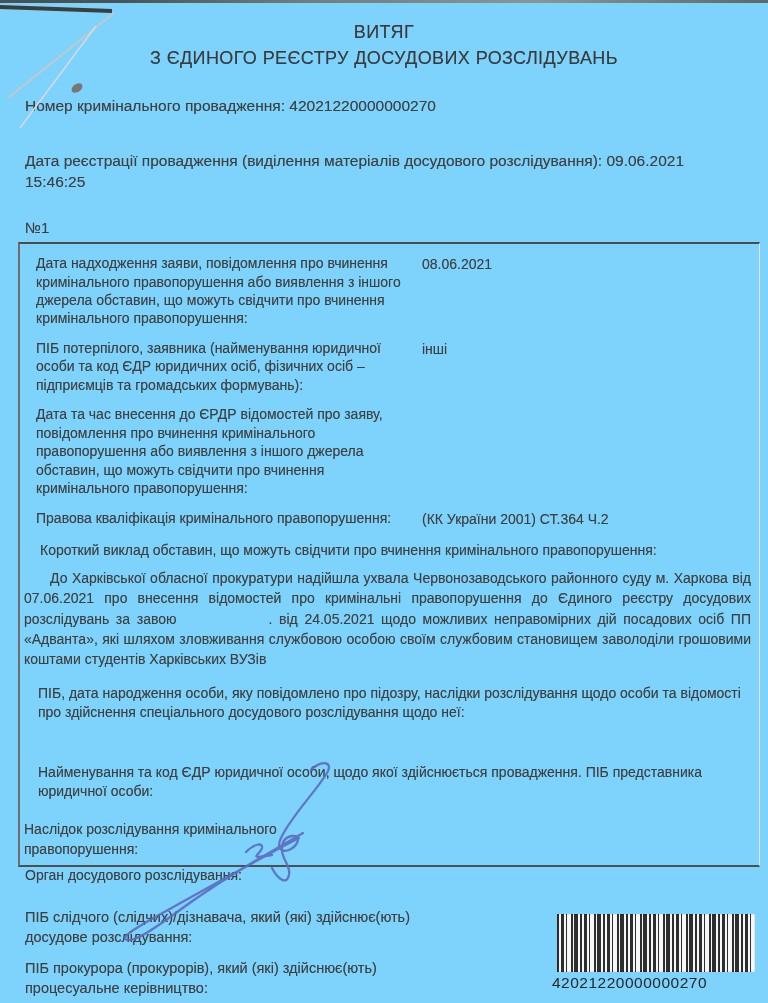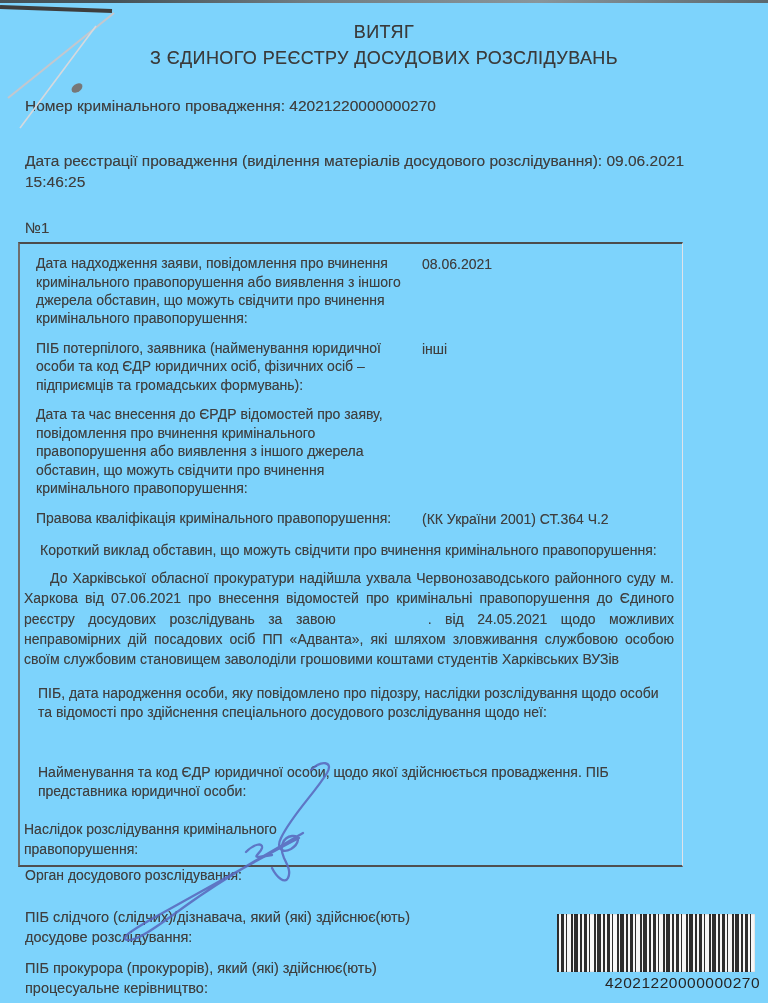--- a/index.html
+++ b/index.html
@@ -32,21 +32,21 @@
   .reg-date{margin-top:36px;font-size:15.5px;max-width:722px;line-height:1.35;}
   .record-no{margin-top:26px;font-size:15px;}
   .record-box{
     position:relative;
     margin:6px 0 0 -7px;
     border-top:2px solid #4c4c4c;
     border-left:2px solid #6e6e6e;
     border-bottom:2px solid #4f4f4f;
     border-right:1px solid #dfe3ea;
     padding:10px 6px 4px 16px;
-    width:665px;
+    width:742px;
     box-sizing:border-box;
   }
   .record-row{
     display:grid;
     grid-template-columns:372px 1fr;
     column-gap:14px;
     margin-bottom:11px;
     font-size:14px;
     line-height:1.32;
   }
@@ -63,21 +63,21 @@
   .suspect-section{margin-top:6px;margin-bottom:40px;}
   .entity-section{margin-bottom:18px;}
   .result-section{max-width:330px;margin-left:-14px;padding-left:2px;margin-bottom:2px;}
   .after-box{font-size:14px;}
   .investigator,.prosecutor{max-width:450px;font-size:14.5px;line-height:1.4;}
   .investigator{margin-top:24px;}
   .prosecutor{margin-top:10px;}
   .signature-svg{position:absolute;left:0;top:0;pointer-events:none;}
   .barcode{
     position:absolute;right:8px;bottom:11px;width:208px;
-    text-align:right;
+    text-align:left;
   }
   .barcode-bars{
     height:58px;width:198px;margin:0 auto;
     background:repeating-linear-gradient(90deg,
       #2e2e2e 0 2px, #f7f7f7 2px 4px,
       #2e2e2e 4px 7px, #f7f7f7 7px 9px,
       #2e2e2e 9px 10px, #f7f7f7 10px 14px,
       #2e2e2e 14px 16px, #f7f7f7 16px 17px,
       #2e2e2e 17px 21px, #f7f7f7 21px 23px);
     box-shadow:0 0 2px rgba(0,0,0,.25) inset;

